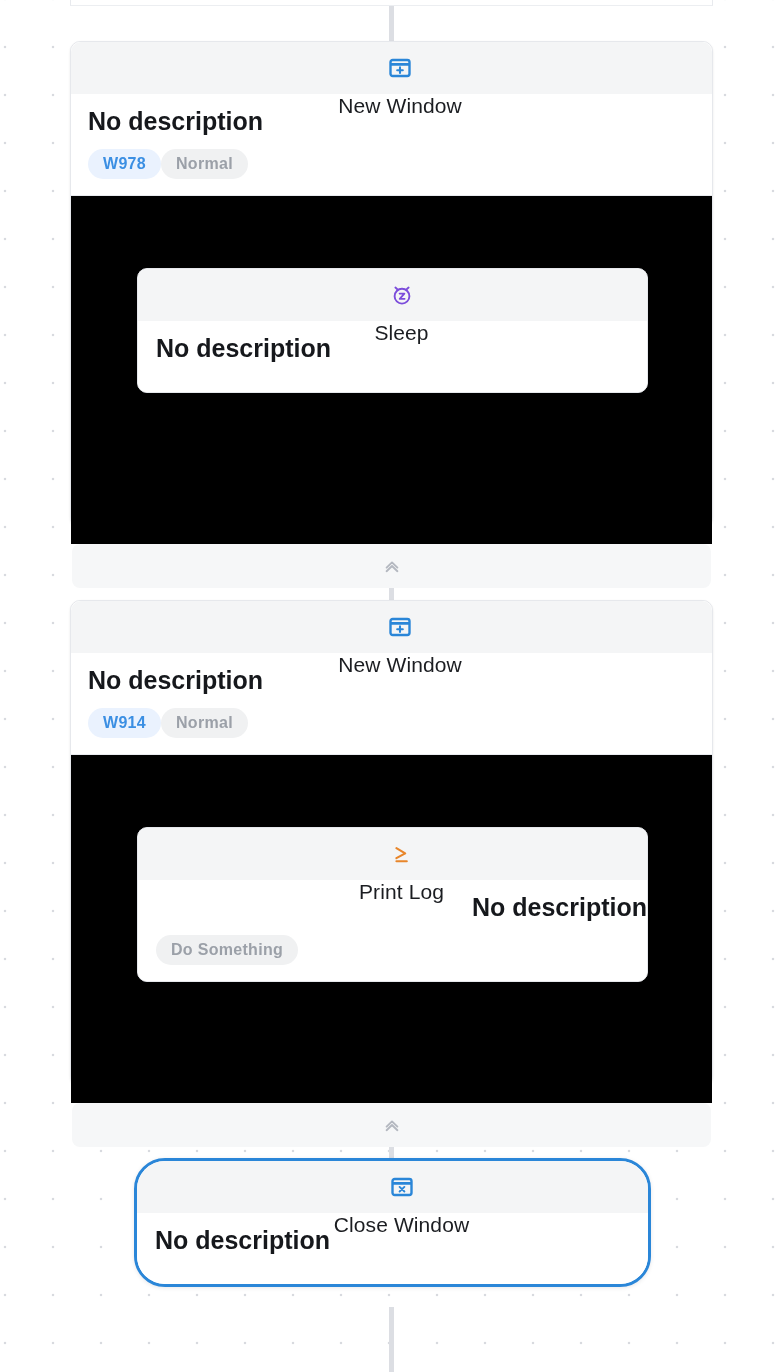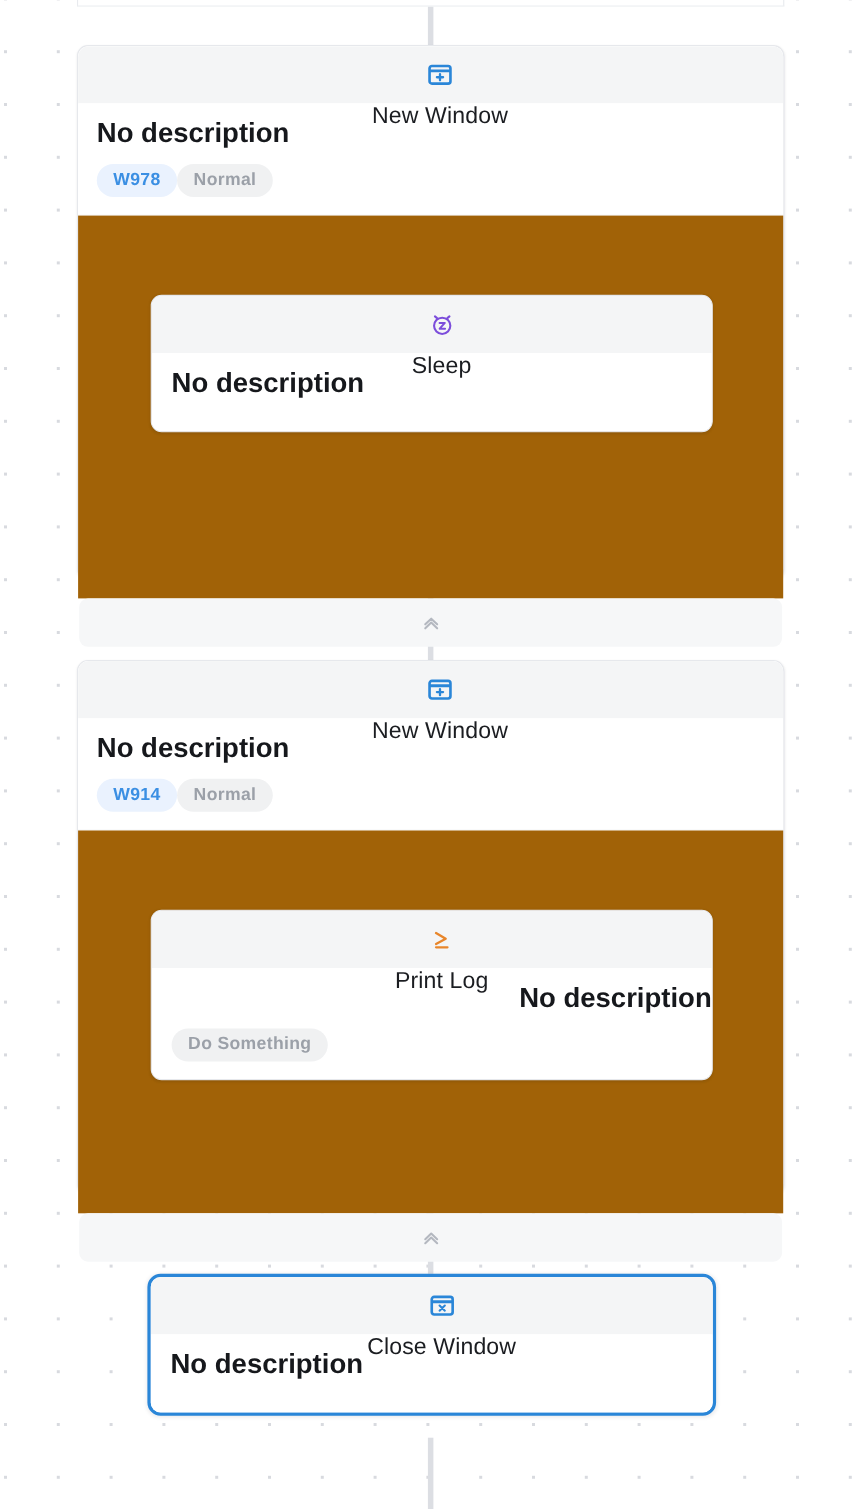--- a/index.html
+++ b/index.html
@@ -88,21 +88,21 @@
     font-weight:700;
     letter-spacing:.3px;
     line-height:1;
   }
   .badge.blue { background:#eaf2fe; color:#3b8fe3; }
   .badge.gray { background:#f0f1f2; color:#9ba0a8; }
 
   
   .group-inner {
     position:relative;
-    background:#a16207;
+    background:#000000;
   }
 
   
   .group-footer {
     position:relative;
     margin:0 1px 1px 1px;
     height:44px;
     background:#f6f7f8;
     border-radius:8px;
     display:flex;
@@ -257,21 +257,21 @@
 
     <div class="group-footer">
       <span class="icon">
         <svg width="20" height="20" viewBox="0 0 20 20">
           <path d="M4.6 11.6L10 6.4l5.4 5.2M4.6 15.2L10 10l5.4 5.2" fill="none" stroke="#b4b8c0" stroke-width="1.9" stroke-linecap="round" stroke-linejoin="round"></path>
         </svg>
       </span>
     </div>
   </div>
 
-  <div class="node selected" style="left:134px; top:1158px; width:517px;">
+  <div class="node selected" style="left:134px; top:1158px; width:517px;border-radius:31px;">
     <div class="node-title">
       <span class="icon">
         <svg width="24" height="24" viewBox="0 0 24 24">
           <rect x="2.5" y="4" width="19" height="16" rx="2.2" fill="none" stroke="#2a86d8" stroke-width="2.4"></rect>
           <path d="M3 8.4h18" stroke="#2a86d8" stroke-width="2.6"></path>
           <path d="M9.6 11.9l4.8 4.6M14.4 11.9l-4.8 4.6" stroke="#2a86d8" stroke-width="1.9" stroke-linecap="round"></path>
         </svg>
       </span>
       <span class="ttl">Close Window</span>
     </div>

